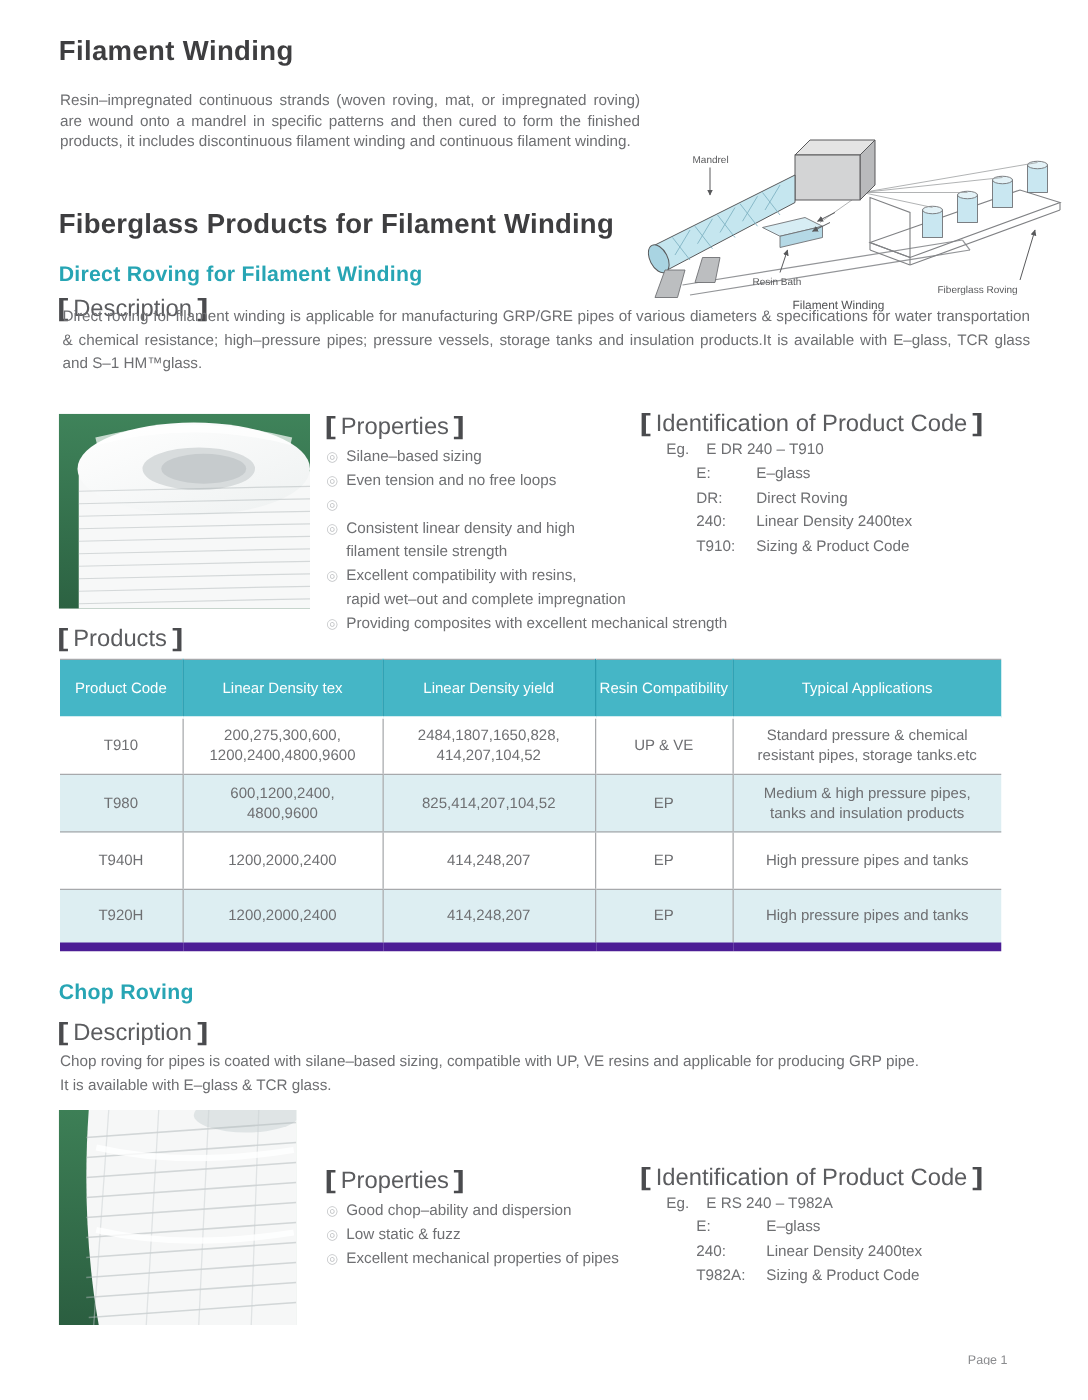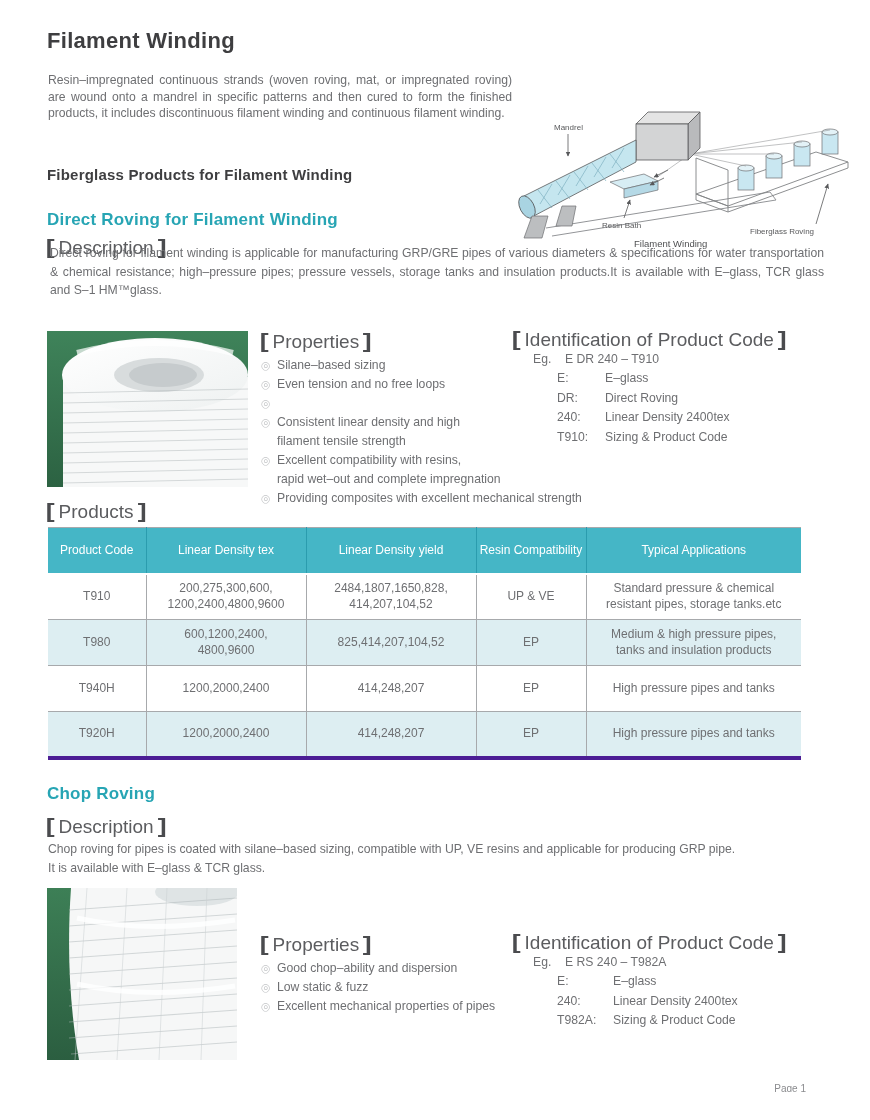--- a/index.html
+++ b/index.html
@@ -1,21 +1,21 @@
 <!DOCTYPE html>
 <html><head>
 <meta charset="utf-8">
 <style>
   * { margin:0; padding:0; box-sizing:border-box; }
   html,body { background:#ffffff; }
   body { font-family:"Liberation Sans","DejaVu Sans",sans-serif; color:#6e6f72; }
   .page { position:relative; width:870px; height:1092px; background:#fff; overflow:hidden; }
 
   .h1 { position:absolute; left:47px; top:28px; font-size:22px; font-weight:bold; color:#3e3e40; letter-spacing:.3px; }
-  .h2 { position:absolute; left:47px; top:166px; font-size:15px; font-weight:bold; color:#3e3e40; letter-spacing:.2px; }
+  .h2 { position:absolute; left:47px; top:166px; font-size:22px; font-weight:bold; color:#3e3e40; letter-spacing:.2px; }
   .h3 { font-size:17px; font-weight:bold; color:#27a5b4; letter-spacing:.2px; }
   .h3.direct { position:absolute; left:47px; top:210px; }
   .h3.chop   { position:absolute; left:47px; top:784px; }
 
   .intro { position:absolute; left:48px; top:72px; width:464px; font-size:12.2px; line-height:16.5px; text-align:justify; color:#6e6f72; }
 
   .blk-title { font-size:19px; color:#5b5c5f; }
   .bk { font-weight:700; display:inline-block; transform:scaleX(1.35); font-size:1.04em; color:#4a4b4e; }
   .blk-title .tt { margin:0 5px; }
 
@@ -46,21 +46,21 @@
   .ident2 .ident-key { flex:0 0 56px; }
 
   .products-label { position:absolute; left:47px; top:500px; }
 
   table.products { position:absolute; left:48px; top:527px; width:753px; border-collapse:collapse; table-layout:fixed; border-top:1px solid #a7a9ac; }
   table.products th { background:#45b6c6; color:#fff; font-weight:normal; font-size:12px; height:46px; border-bottom:2px solid #ffffff; }
   table.products th + th { border-left:1px solid #2b9cae; }
   table.products td { height:46px; font-size:12px; color:#6e6f72; text-align:center; vertical-align:middle; border-bottom:1px solid #a7a9ac; white-space:pre-line; line-height:15.5px; }
   table.products td + td { border-left:1px solid #a7a9ac; }
   table.products tr.alt td { background:#ddeef2; }
-  table.products tr:last-child td { border-bottom:4px solid #4c1d95;text-align:center; }
+  table.products tr:last-child td { border-bottom:7px solid #4c1d95;text-align:center; }
 
   .diagram { position:absolute; left:518px; top:98px; }
   .diagram text { font-size:8px; fill:#58595b; }
   .diagram text.caption { font-size:9.5px; fill:#4f5052; }
 
   .footer { position:absolute; top:1083px; left:0; width:806px; text-align:right; font-size:10px; color:#8a8b8e; }
 </style>
 </head>
 <body>
 

